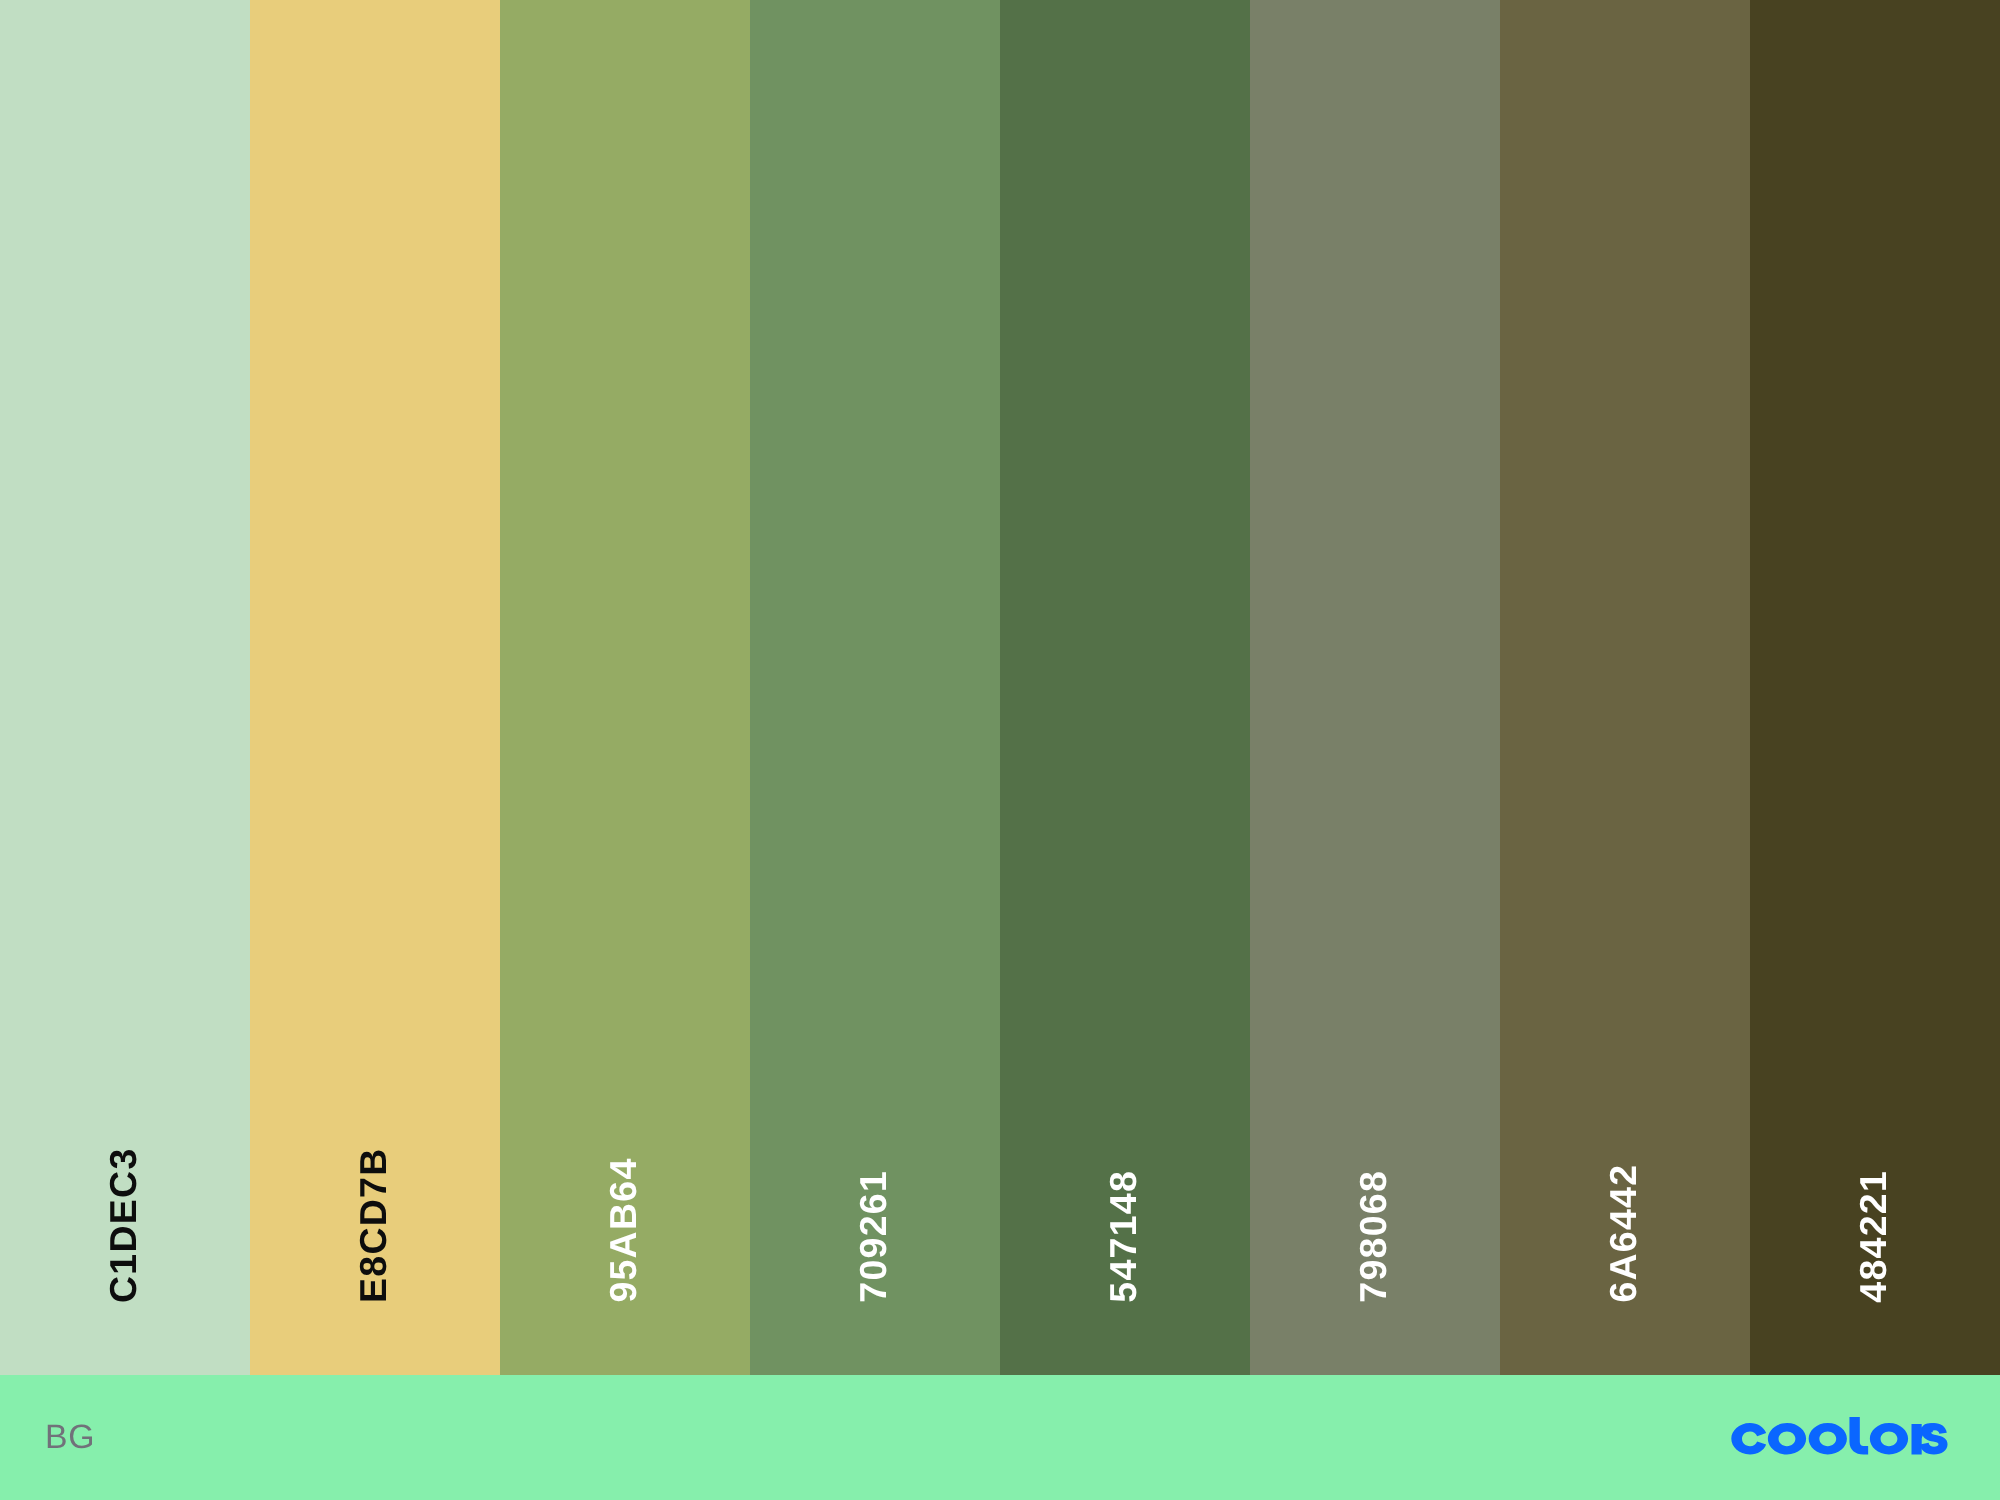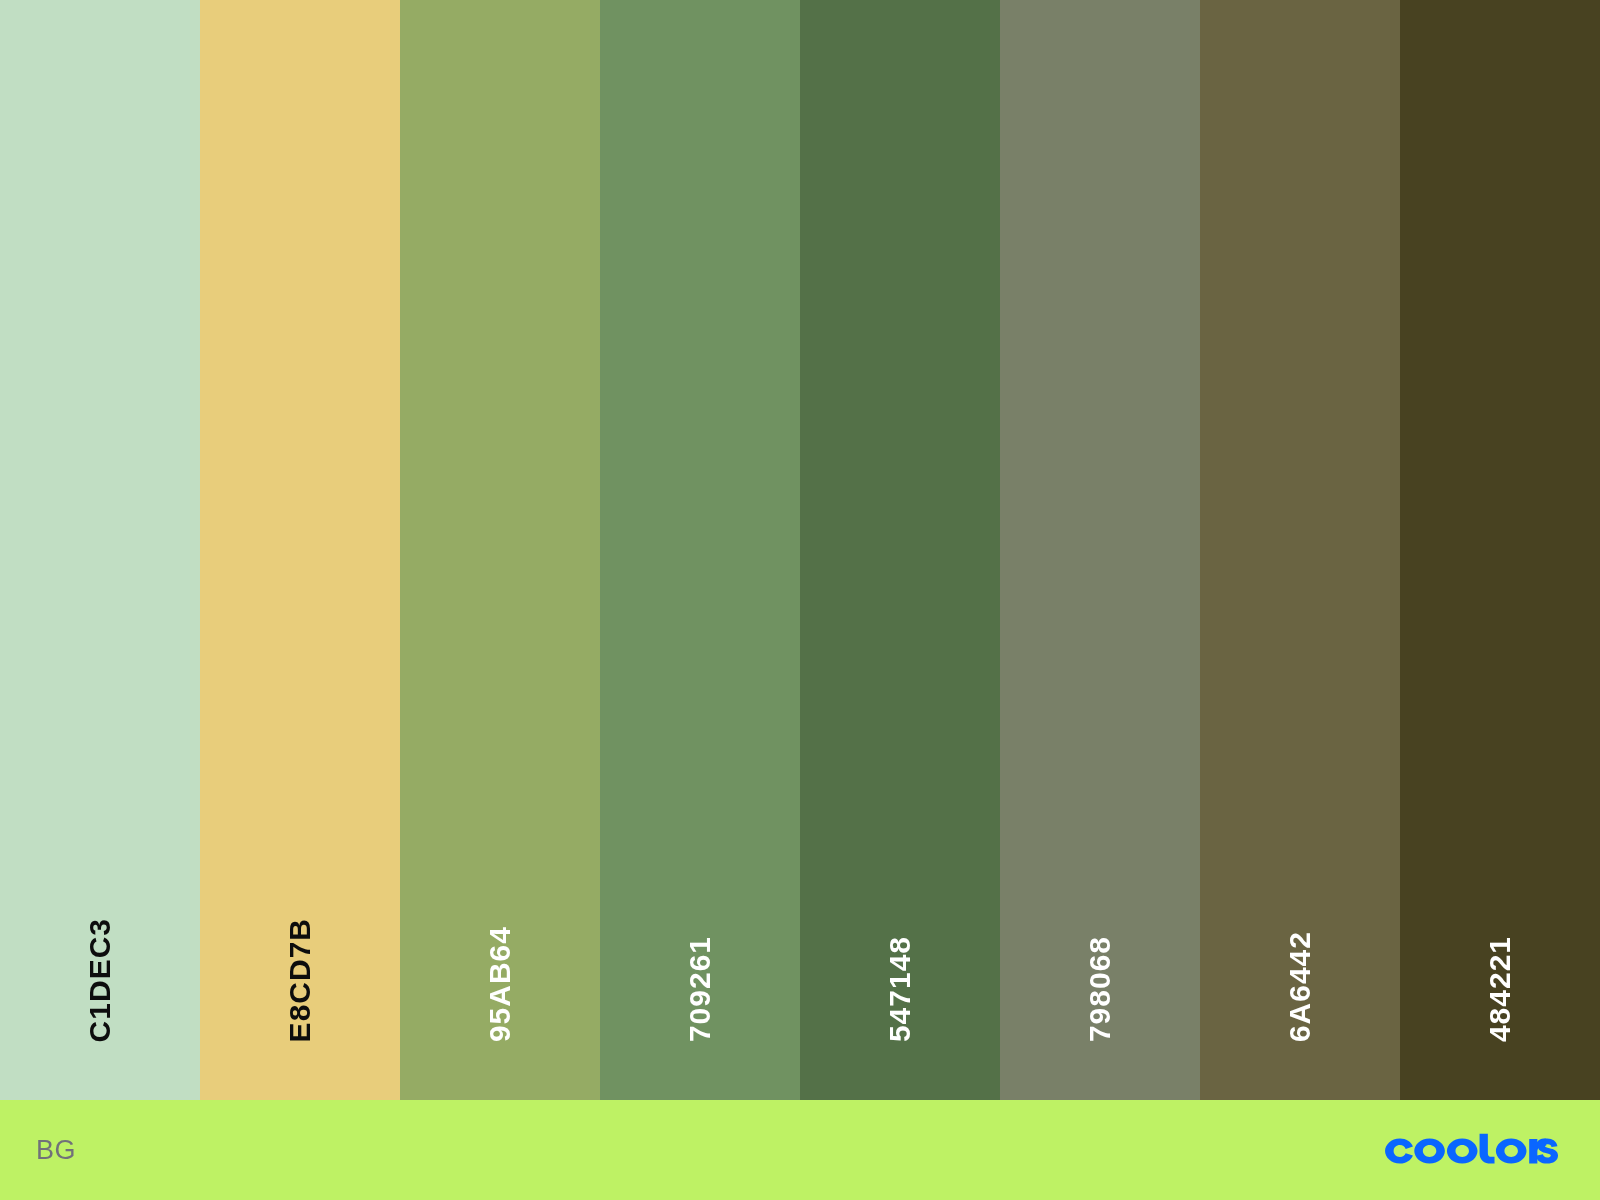--- a/index.html
+++ b/index.html
@@ -153,21 +153,21 @@
     </div>
 
     <div class="swatch" style="background-color: rgb(72, 66, 33);">
       <div class="label-wrap">
         <span class="label-rot light-text" style="color: rgb(255, 255, 255);">484221</span>
       </div>
     </div>
 
   </div>
 
-  <div id="footer-bar" style="background: #bef264; text-decoration: underline;">
+  <div id="footer-bar" style="background: #86efac; text-decoration: underline;">
 
     <div id="footer-tag" style="color: rgb(113, 113, 122);">BG</div>
 
     <div id="coolors-logo">
       <svg viewBox="0 0 260 50" xmlns="http://www.w3.org/2000/svg">
         <g id="logo-shapes" fill="#0a66ff">
 
           <path d="M25 8 C11.7 8 3 17.5 3 26.5 C3 35.5 11.7 45 25 45 C34 45 41.2 40.4 44 33.2 L33.4 29.6 C31.9 33.1 28.9 35.2 25 35.2 C19.6 35.2 15.6 31.5 15.6 26.5 C15.6 21.5 19.6 17.8 25 17.8 C28.9 17.8 31.9 19.9 33.4 23.4 L44 19.8 C41.2 12.6 34 8 25 8 Z"></path>
 
           <path d="M68.5 8 C55.2 8 46 17.3 46 26.5 C46 35.7 55.2 45 68.5 45 C81.8 45 91 35.7 91 26.5 C91 17.3 81.8 8 68.5 8 Z M68.5 17.8 C73.9 17.8 78.4 21.5 78.4 26.5 C78.4 31.5 73.9 35.2 68.5 35.2 C63.1 35.2 58.6 31.5 58.6 26.5 C58.6 21.5 63.1 17.8 68.5 17.8 Z"></path>

